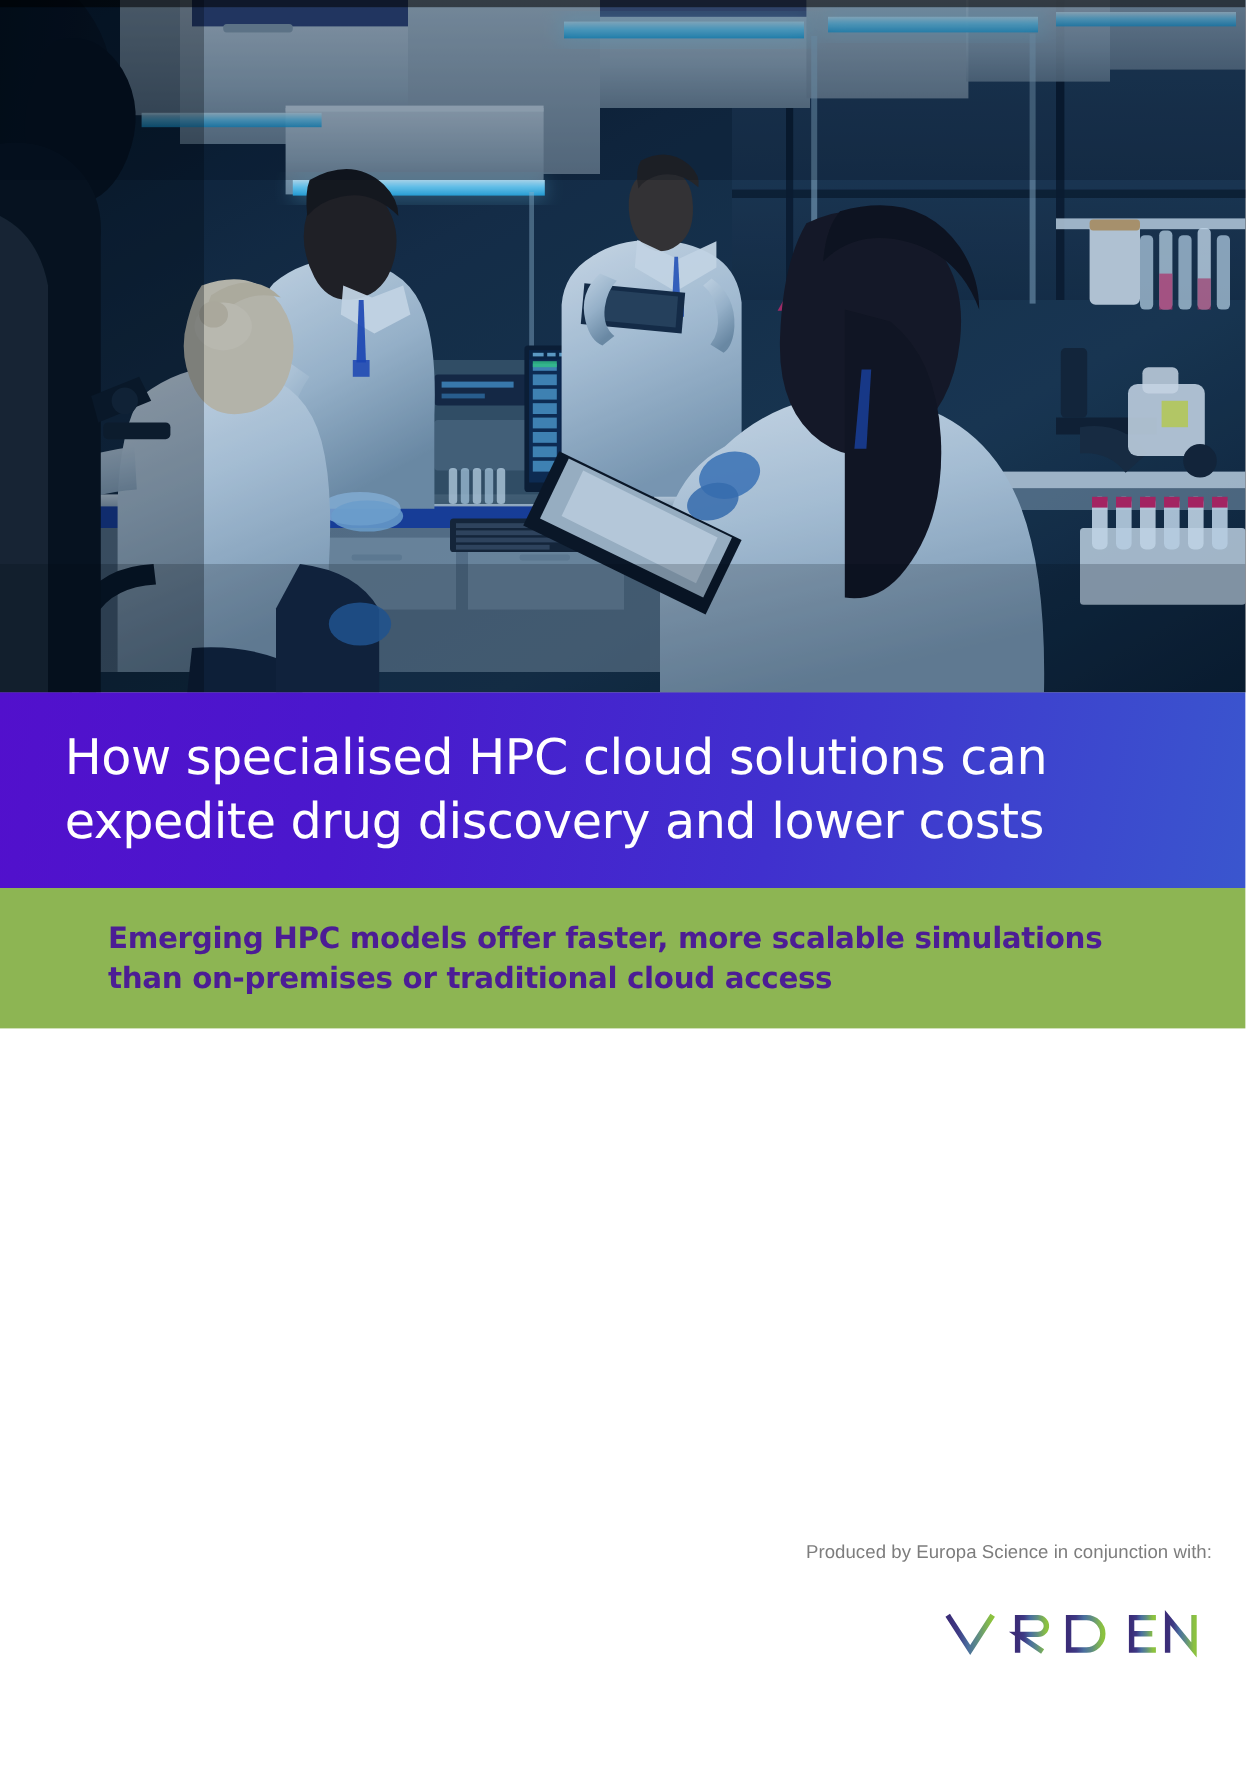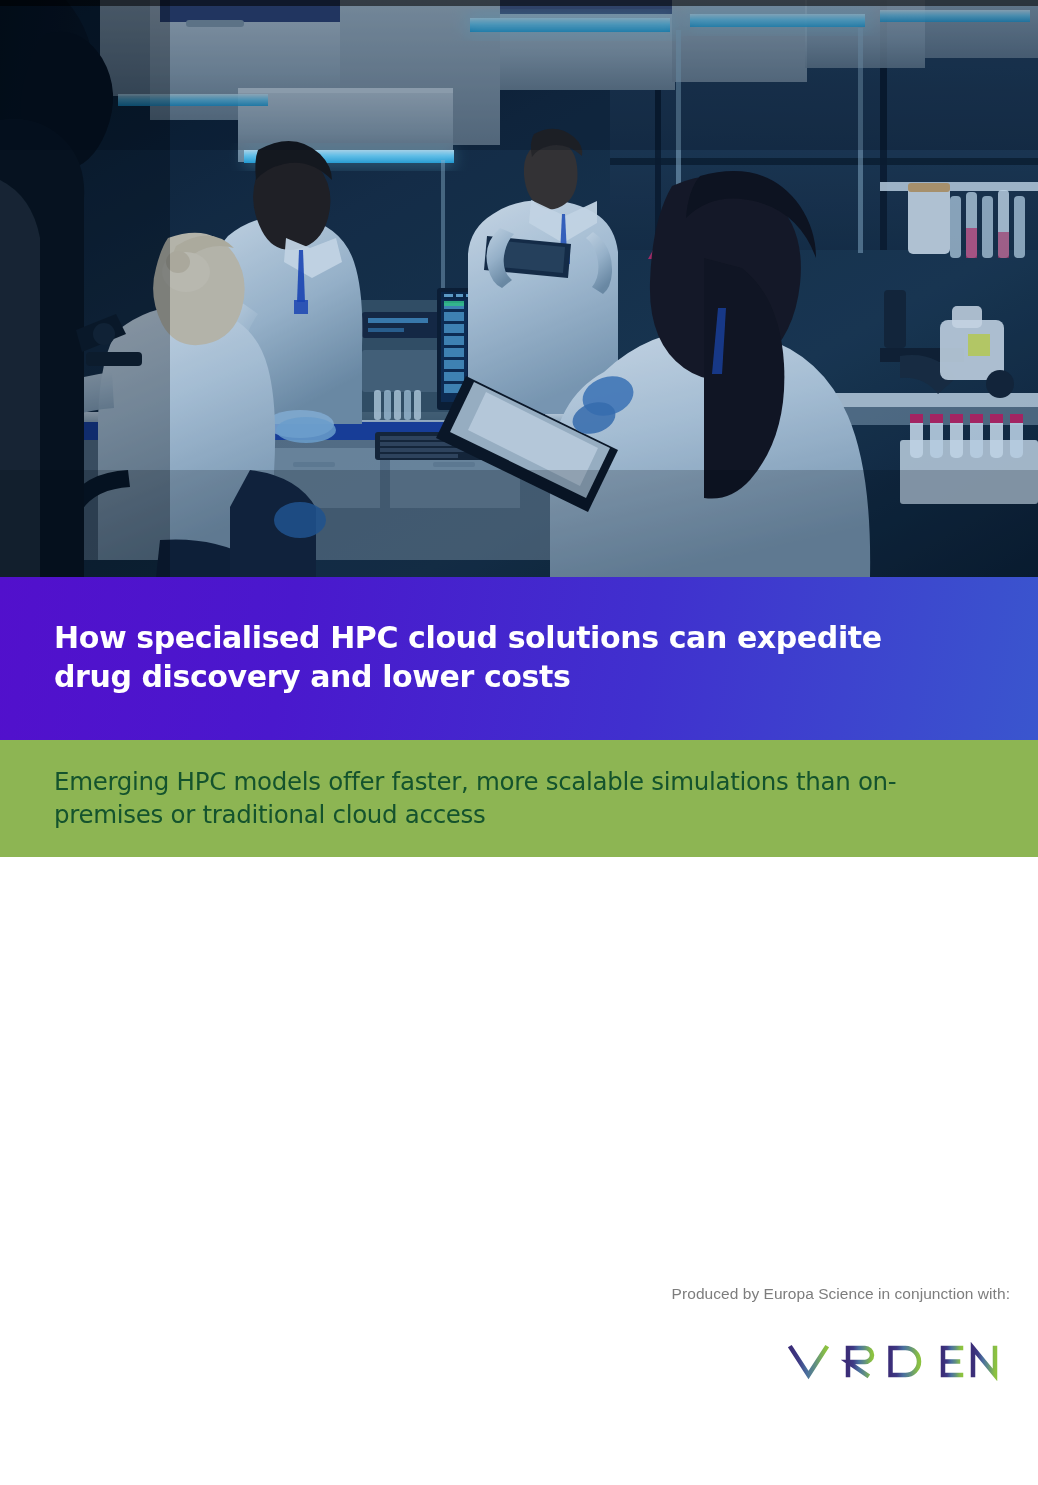--- a/index.html
+++ b/index.html
@@ -37,49 +37,50 @@
     left: 0; top: 577px;
     width: 1038px;
     height: 163px;
     background: linear-gradient(100deg, #5210cc 0%, #4a18cd 28%, #4030ce 62%, #3a56ce 100%);
     display: flex;
     align-items: center;
   }
   .title-text {
     color: #ffffff;
     font-family: "DejaVu Sans", sans-serif;
-    font-weight: 700;
-    font-size: 30px;
+    font-weight: 400;
+    font-size: 41px;
     line-height: 1.28;
     letter-spacing: -0.4px;
     padding-left: 54px;
     padding-right: 76px;
     margin-top: -2px;
   }
 
   
   .subtitle-band {
     position: absolute;
     left: 0; top: 740px;
     width: 1038px;
     height: 117px;
     background: #8db553;
     display: flex;
     align-items: center;
   }
   .subtitle-text {
-    color: #14532d;
+    color: #4c1d95;
     font-family: "DejaVu Sans", sans-serif;
-    font-weight: normal;
+    font-weight: bold;
     font-size: 24.5px;
     line-height: 1.36;
     letter-spacing: -0.3px;
     padding-left: 54px;
     padding-right: 60px;
     margin-top: -1px;
+    margin-left: 36px;
   }
 
   
   .footer {
     position: absolute;
     left: 0; top: 1270px;
     width: 1038px;
     height: 200px;
     padding-left: 26px;
   }

